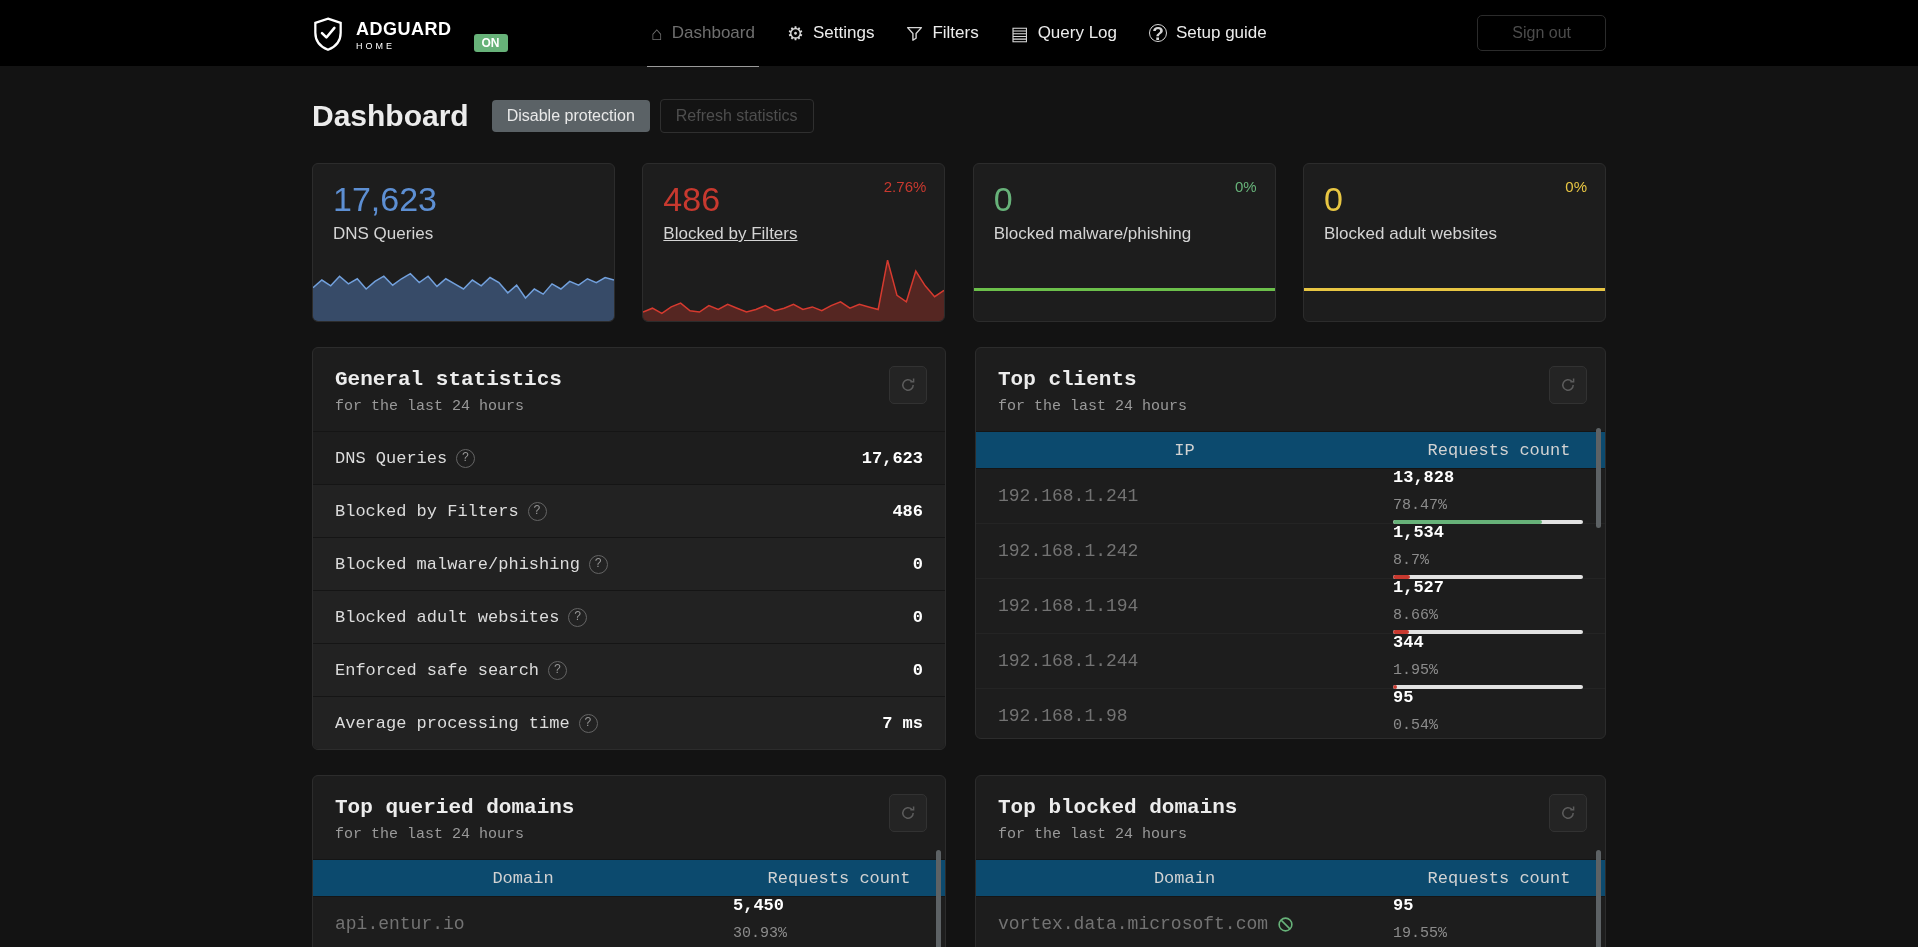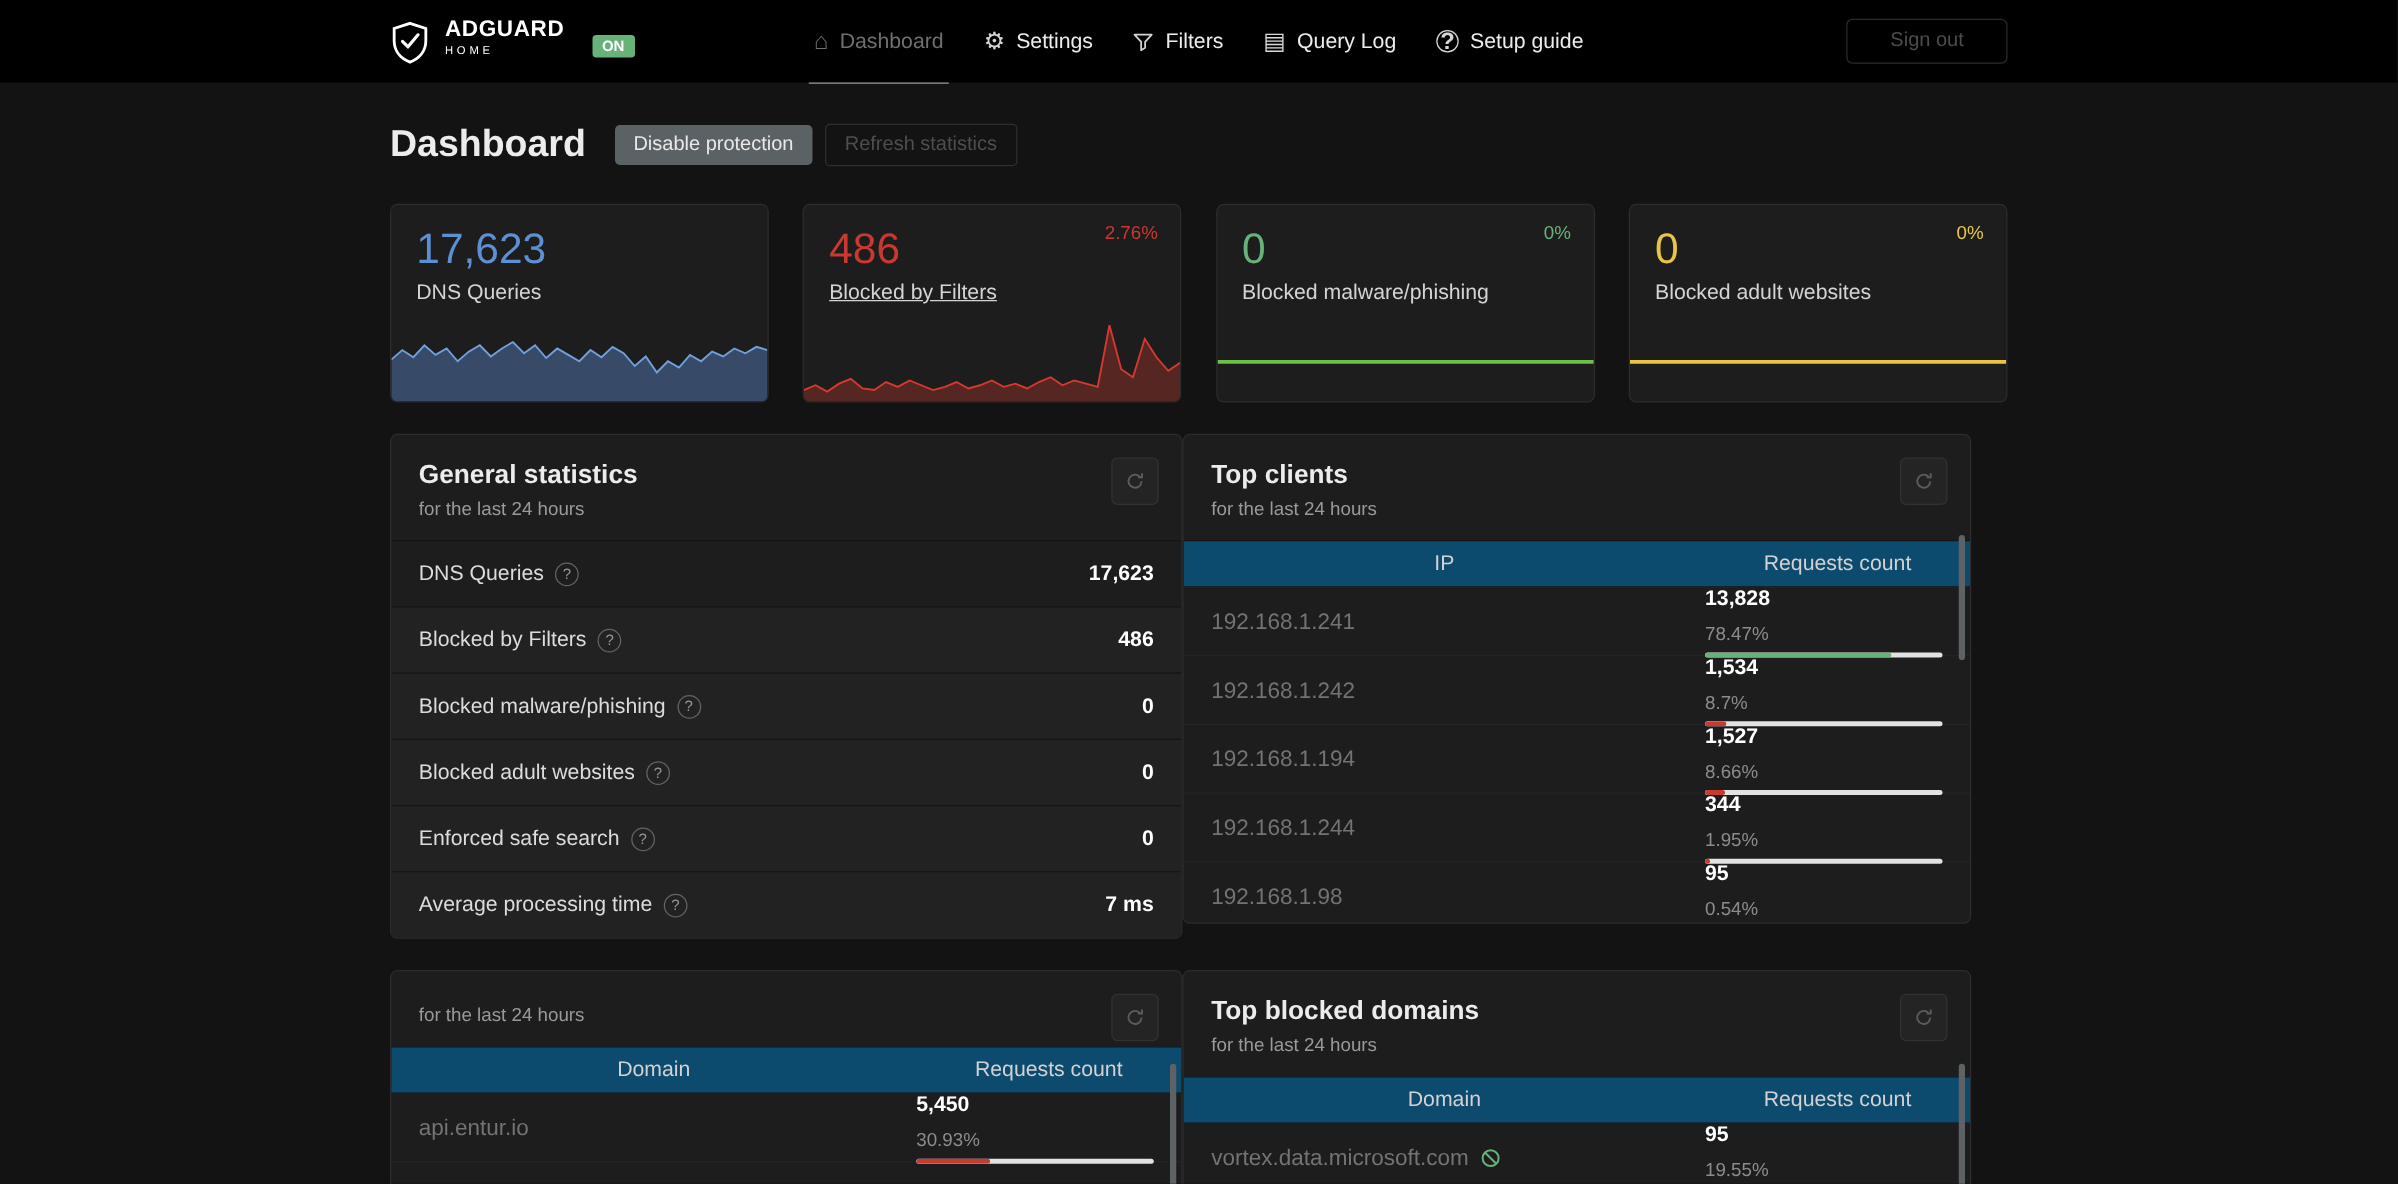--- a/index.html
+++ b/index.html
@@ -6,21 +6,21 @@
   html,body { width:1918px; height:947px; overflow:hidden; }
   body {
     background:#131313;
     color:#e0e0e0;
     font-family:"Liberation Sans", sans-serif;
   }
 
   
   .navbar { height:66px; background:#000; }
   .nav-inner { width:1294px; height:100%; margin:0 auto; display:flex; align-items:center; }
-  .brand { display:flex; align-items:flex-start; gap:12px; flex:1; cursor:pointer; }
+  .brand { display:flex; align-items:flex-end; gap:12px; flex:1; cursor:pointer; }
   .brand svg { display:block; margin-top:2px; }
   .brand-text { display:flex; flex-direction:column; line-height:1.1; }
   .brand-name { font-size:18px; font-weight:700; letter-spacing:0.5px; color:#fff; }
   .brand-sub { font-size:9px; letter-spacing:3px; color:#fff; margin-top:2px; }
   .on-badge { background:#67b279; color:#fff; font-size:12px; font-weight:700; padding:2px 8px; border-radius:3px; margin-left:10px; margin-top:14px; }
   .nav-menu { display:flex; align-items:center; gap:32px; height:100%; list-style:none; }
   .nav-item { display:flex; align-items:center; gap:9px; height:100%; font-size:17px; color:#ececec; cursor:pointer; position:relative; white-space:nowrap; }
   .nav-item .nav-ico { font-size:19px; line-height:1; color:#d6d6d6; display:inline-flex; }
   .nav-item.active { color:#6f6f6f; }
   .nav-item.active .nav-ico { color:#6f6f6f; }
@@ -43,21 +43,21 @@
   .stat-card { width:303px; height:159px; background:#1d1d1d; border:1px solid #2c2c2c; border-radius:6px; position:relative; overflow:hidden; padding:16px 20px; }
   .stat-value { font-size:34px; font-weight:400; line-height:1.15; }
   .stat-label { margin-top:5px; font-size:17px; color:#d4d4d4; }
   .stat-label.linked { text-decoration:underline; cursor:pointer; }
   .stat-percent { position:absolute; top:14px; right:18px; font-size:15px; }
   .spark { position:absolute; left:0; right:0; bottom:0; height:64px; }
   .spark svg { display:block; }
   .flat-line { position:absolute; left:0; right:0; bottom:30px; height:3px; }
 
   
-  .grid-row { display:flex; margin-top:25px; align-items:flex-start; }
+  .grid-row { display:flex; gap:29px; margin-top:25px; align-items:flex-start;font-family:Liberation Mono, monospace; }
   .panel { background:#1d1d1d; border:1px solid #2c2c2c; border-radius:6px; position:relative; overflow:hidden; }
   .panel-general { width:634px; }
   .panel-clients { width:631px; height:392px; }
   .panel-queried { width:634px; height:380px; }
   .panel-blocked { width:631px; height:380px; }
   .panel-head { padding:20px 22px 16px; }
   .panel-title { font-size:21px; font-weight:600; color:#ececec; }
   .panel-sub { font-size:15px; color:#9a9a9a; margin-top:7px; }
   .refresh-btn { position:absolute; top:18px; right:18px; width:38px; height:38px; background:#242424; border:1px solid #323232; border-radius:5px; cursor:pointer; display:flex; align-items:center; justify-content:center; color:#5c5c5c; }
 
@@ -313,20 +313,21 @@
         </div>
       </div>
       <div class="scroll-thumb thumb-clients"></div>
     </section>
   </div>
 
   <div class="grid-row">
 
     <section class="panel panel-queried">
       <div class="panel-head">
+        <h2 class="panel-title">Top queried domains</h2>
         <div class="panel-sub">for the last 24 hours</div>
       </div>
       <button class="refresh-btn">
         <svg width="16" height="16" viewBox="0 0 16 16">
             <path d="M13.2 8a5.2 5.2 0 1 1-1.5-3.7" fill="none" stroke="currentColor" stroke-width="1.5"></path>
             <path d="M13.6 1.6v3.2h-3.2" fill="none" stroke="currentColor" stroke-width="1.5"></path>
           </svg>
       </button>
 
       <div class="tbl-head">

